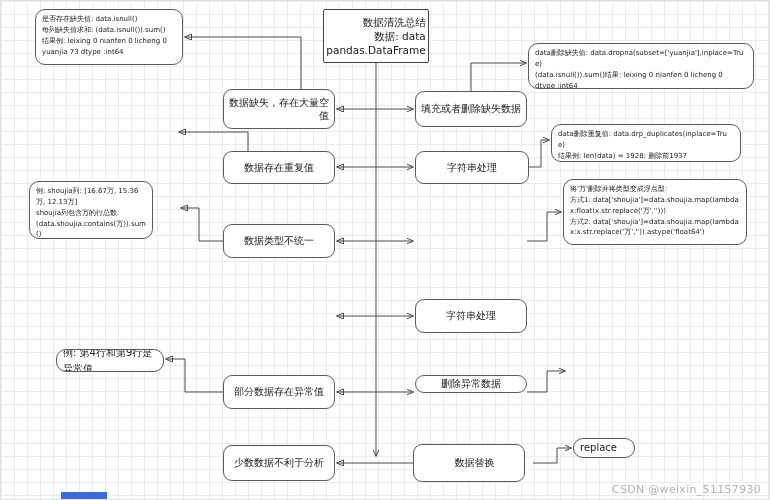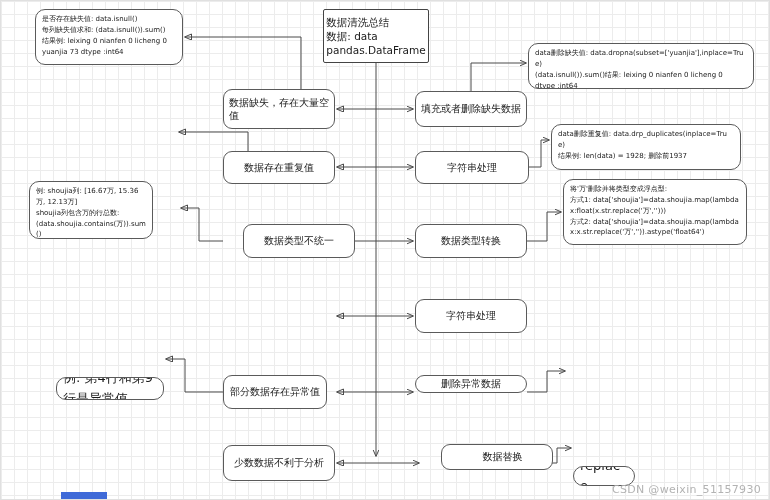--- a/index.html
+++ b/index.html
@@ -12,30 +12,30 @@
       linear-gradient(90deg, #ececec 1px, transparent 1px);
     background-size: 13px 13px;
     border: 1px solid #e0e0e0; box-sizing: border-box;
   }
   .wires { position: absolute; left: 0; top: 0; width: 770px; height: 500px; }
   .wires path { fill: none; stroke: #4a4a4a; stroke-width: 1; }
   .node {
     position: absolute; box-sizing: border-box;
     background: #fff; border: 1px solid #5a5a5a; border-radius: 9px;
     display: flex; align-items: center; justify-content: center;
-    text-align: left; font-size: 10px; line-height: 1.35; padding: 2px 5px;
+    text-align: right; font-size: 10px; line-height: 1.35; padding: 2px 5px;
   }
   .node.square { border-radius: 2px; font-size: 10.5px; white-space: pre-line; border-color: #444; }
   .note {
     position: absolute; box-sizing: border-box;
     background: #fff; border: 1px solid #5a5a5a; border-radius: 10px;
     font-size: 7px; line-height: 1.55; padding: 4px 6px;
     white-space: pre-wrap; text-align: left; word-break: break-all; overflow: hidden;
   }
-  .note.small { display: flex; align-items: center; font-size: 13px; margin-top: 28px; }
+  .note.small { display: flex; align-items: center; font-size: 10px; }
   .watermark {
     position: absolute; right: 8px; bottom: 3px;
     font-size: 11px; color: #b3b3b3; letter-spacing: 0.3px;
   }
   .bluebar {
     position: absolute; left: 60px; top: 491px; width: 46px; height: 8px;
     background: #3f6ad8;
   }
 </style>
 </head>
@@ -66,45 +66,44 @@
     <path d="M526,391 H546 V370 H564" marker-end="url(#arr)"></path>
     <path d="M532,462 H556 V447 H570" marker-end="url(#arr)"></path>
   </svg>
 
   <div class="node square" style="left:322px; top:8px; width:106px; height:54px;">数据清洗总结
 数据:  data
 pandas.DataFrame</div>
 
   <div class="node" style="left:222px; top:88px;  width:112px; height:40px;">数据缺失，存在大量空值</div>
   <div class="node" style="left:222px; top:150px; width:112px; height:33px;">数据存在重复值</div>
-  <div class="node" style="left:222px; top:223px; width:112px; height:34px;margin-left:20px;">数据类型不统一</div>
-  <div class="node" style="left:222px; top:374px; width:104px; height:34px;">部分数据存在异常值</div>
+  <div class="node" style="left:222px; top:223px; width:112px; height:34px;">数据类型不统一</div>
+  <div class="node" style="left:222px; top:374px; width:112px; height:34px;">部分数据存在异常值</div>
   <div class="node" style="left:222px; top:444px; width:112px; height:36px;">少数数据不利于分析</div>
 
   <div class="node" style="left:414px; top:90px;  width:112px; height:36px;">填充或者删除缺失数据</div>
   <div class="node" style="left:414px; top:150px; width:114px; height:33px;">字符串处理</div>
-  <div class="node" style="left:414px; top:223px; width:112px; height:34px;">数据类型转换</div>
   <div class="node" style="left:414px; top:298px; width:112px; height:34px;">字符串处理</div>
   <div class="node" style="left:414px; top:374px; width:112px; height:18px;">删除异常数据</div>
-  <div class="node" style="left:440px; top:443px; width:112px; height:26px;padding-left:16px;">数据替换</div>
+  <div class="node" style="left:412px; top:443px; width:112px; height:38px;padding-left:16px;">数据替换</div>
 
   <div class="note" style="left:34px; top:8px;   width:148px; height:56px;">是否存在缺失值: data.isnull()
 每列缺失值求和: (data.isnull()).sum()
 结果例: leixing 0 nianfen 0 licheng 0
 yuanjia 73 dtype :int64</div>
   <div class="note" style="left:28px; top:180px; width:124px; height:58px;">例: shoujia列: [16.67万, 15.36万, 12.13万]
 shoujia列包含万的行总数:
 (data.shoujia.contains(万)).sum()
 结果: 1927</div>
   <div class="note small" style="left:55px; top:348px; width:108px; height:23px;">例: 第4行和第9行是异常值</div>
 
   <div class="note" style="left:527px; top:42px;  width:226px; height:46px;">data删除缺失值: data.dropna(subset=['yuanjia'],inplace=True)
 (data.isnull()).sum()结果: leixing 0 nianfen 0 licheng 0
 dtype :int64</div>
-  <div class="note" style="left:550px; top:123px; width:190px; height:46px;">data删除重复值: data.drp_duplicates(inplace=True)
+  <div class="note" style="left:550px; top:123px; width:190px; height:38px;">data删除重复值: data.drp_duplicates(inplace=True)
 结果例: len(data) = 1928; 删除前1937</div>
   <div class="note" style="left:562px; top:178px; width:184px; height:66px;">将'万'删除并将类型变成浮点型:
 方式1: data['shoujia']=data.shoujia.map(lambda x:float(x.str.replace('万','')))
 方式2: data['shoujia']=data.shoujia.map(lambda x:x.str.replace('万','')).astype('float64')</div>
   <div class="note small" style="left:572px; top:437px; width:62px; height:20px;">replace</div>
 
   <div class="bluebar"></div>
   <div class="watermark">CSDN @weixin_51157930</div>
 </div>
 

